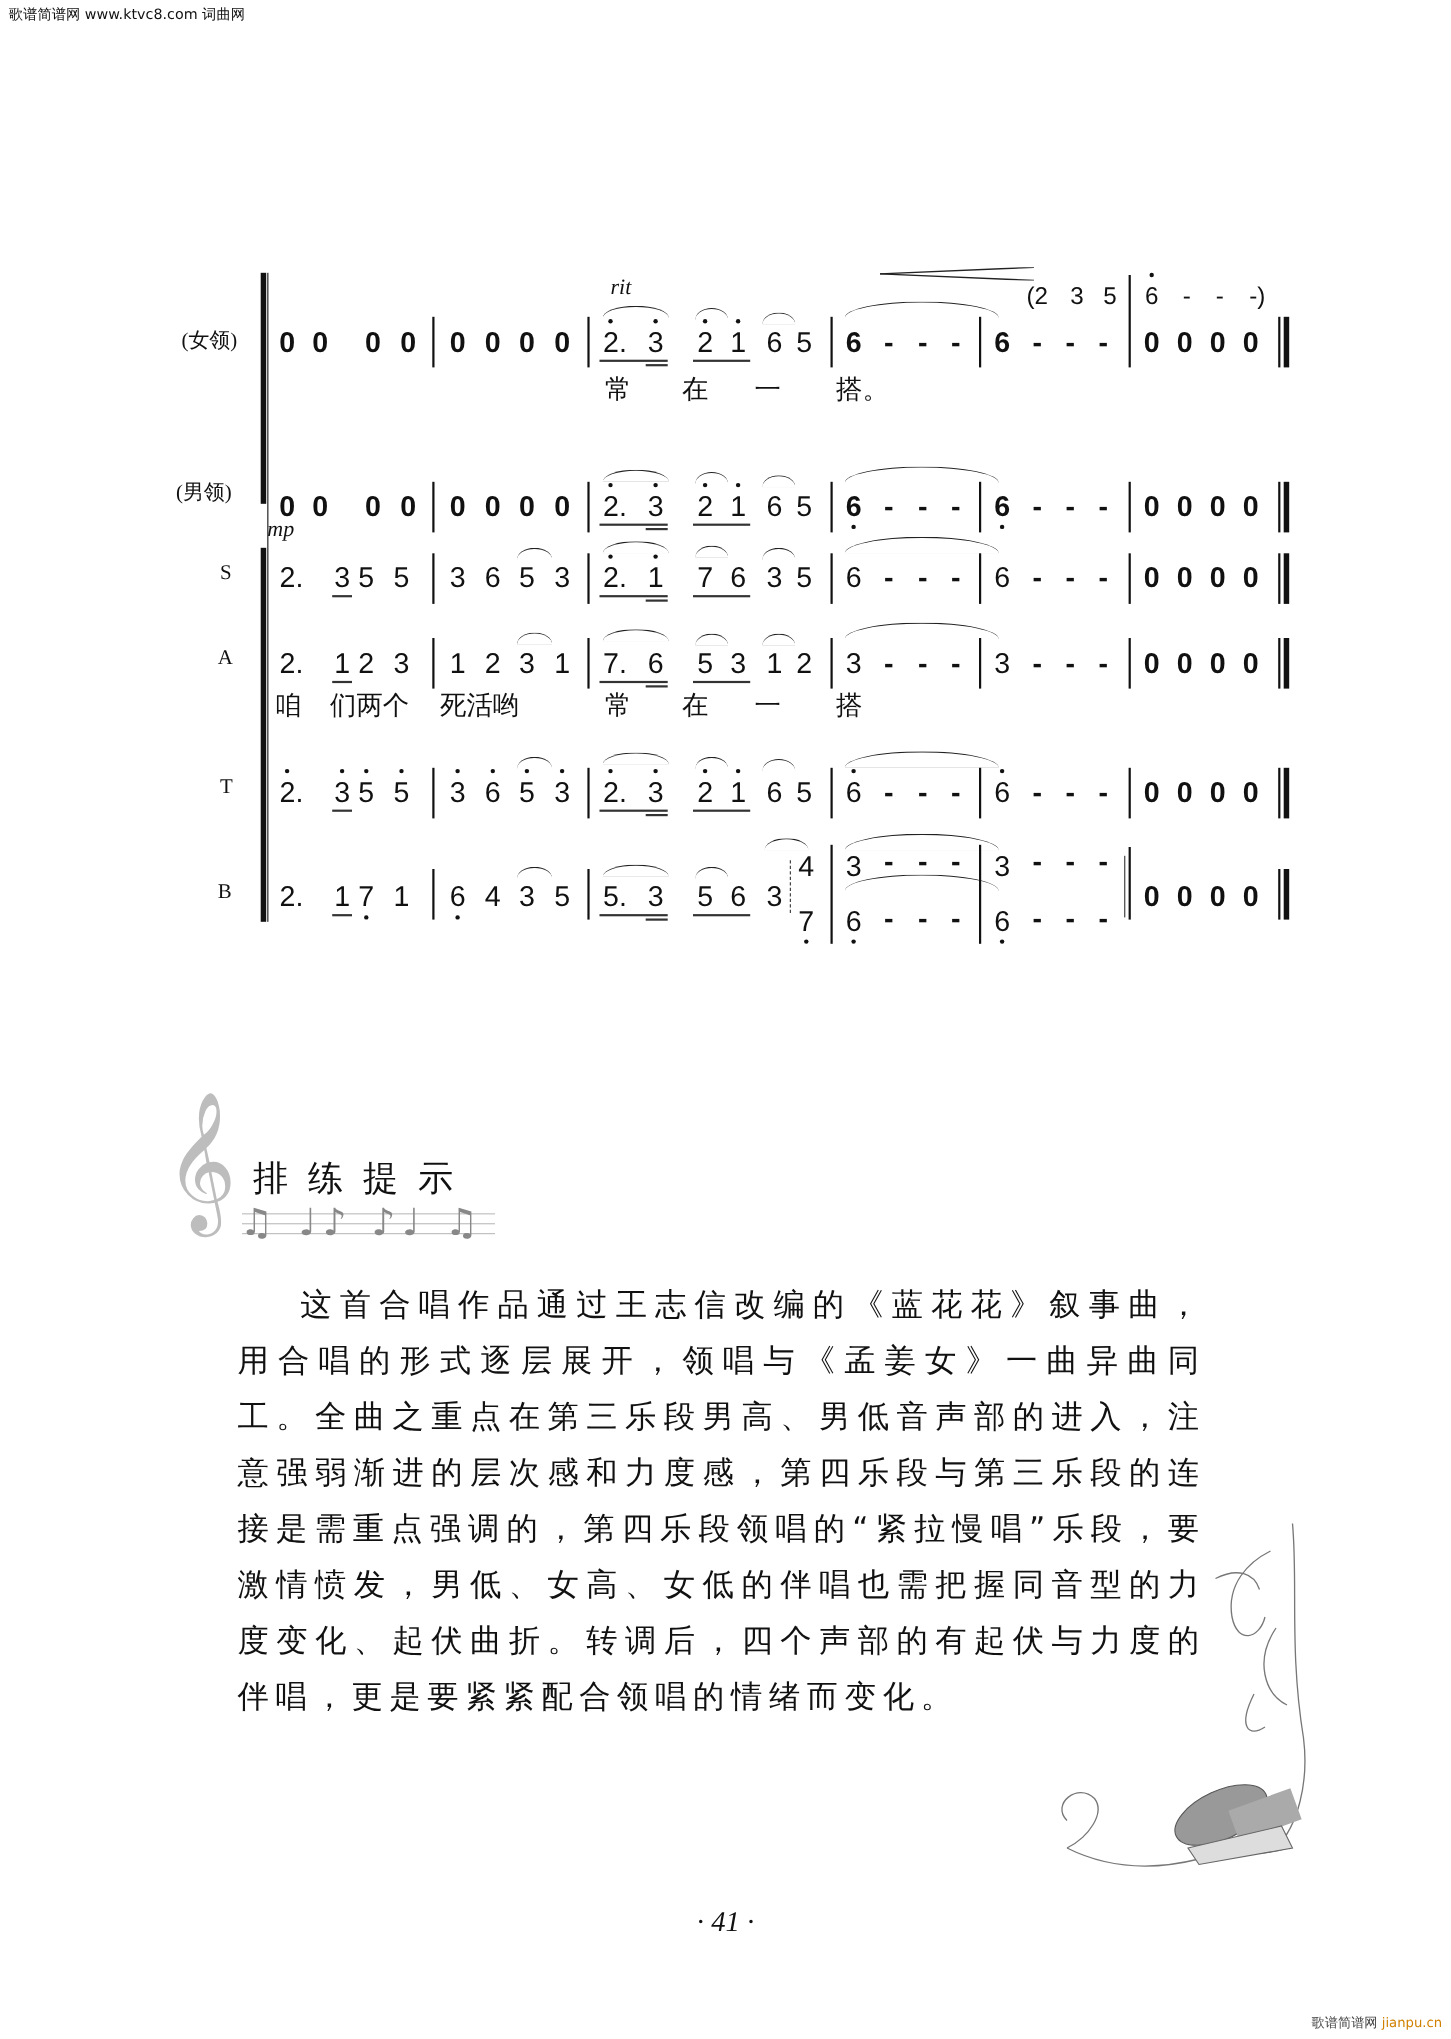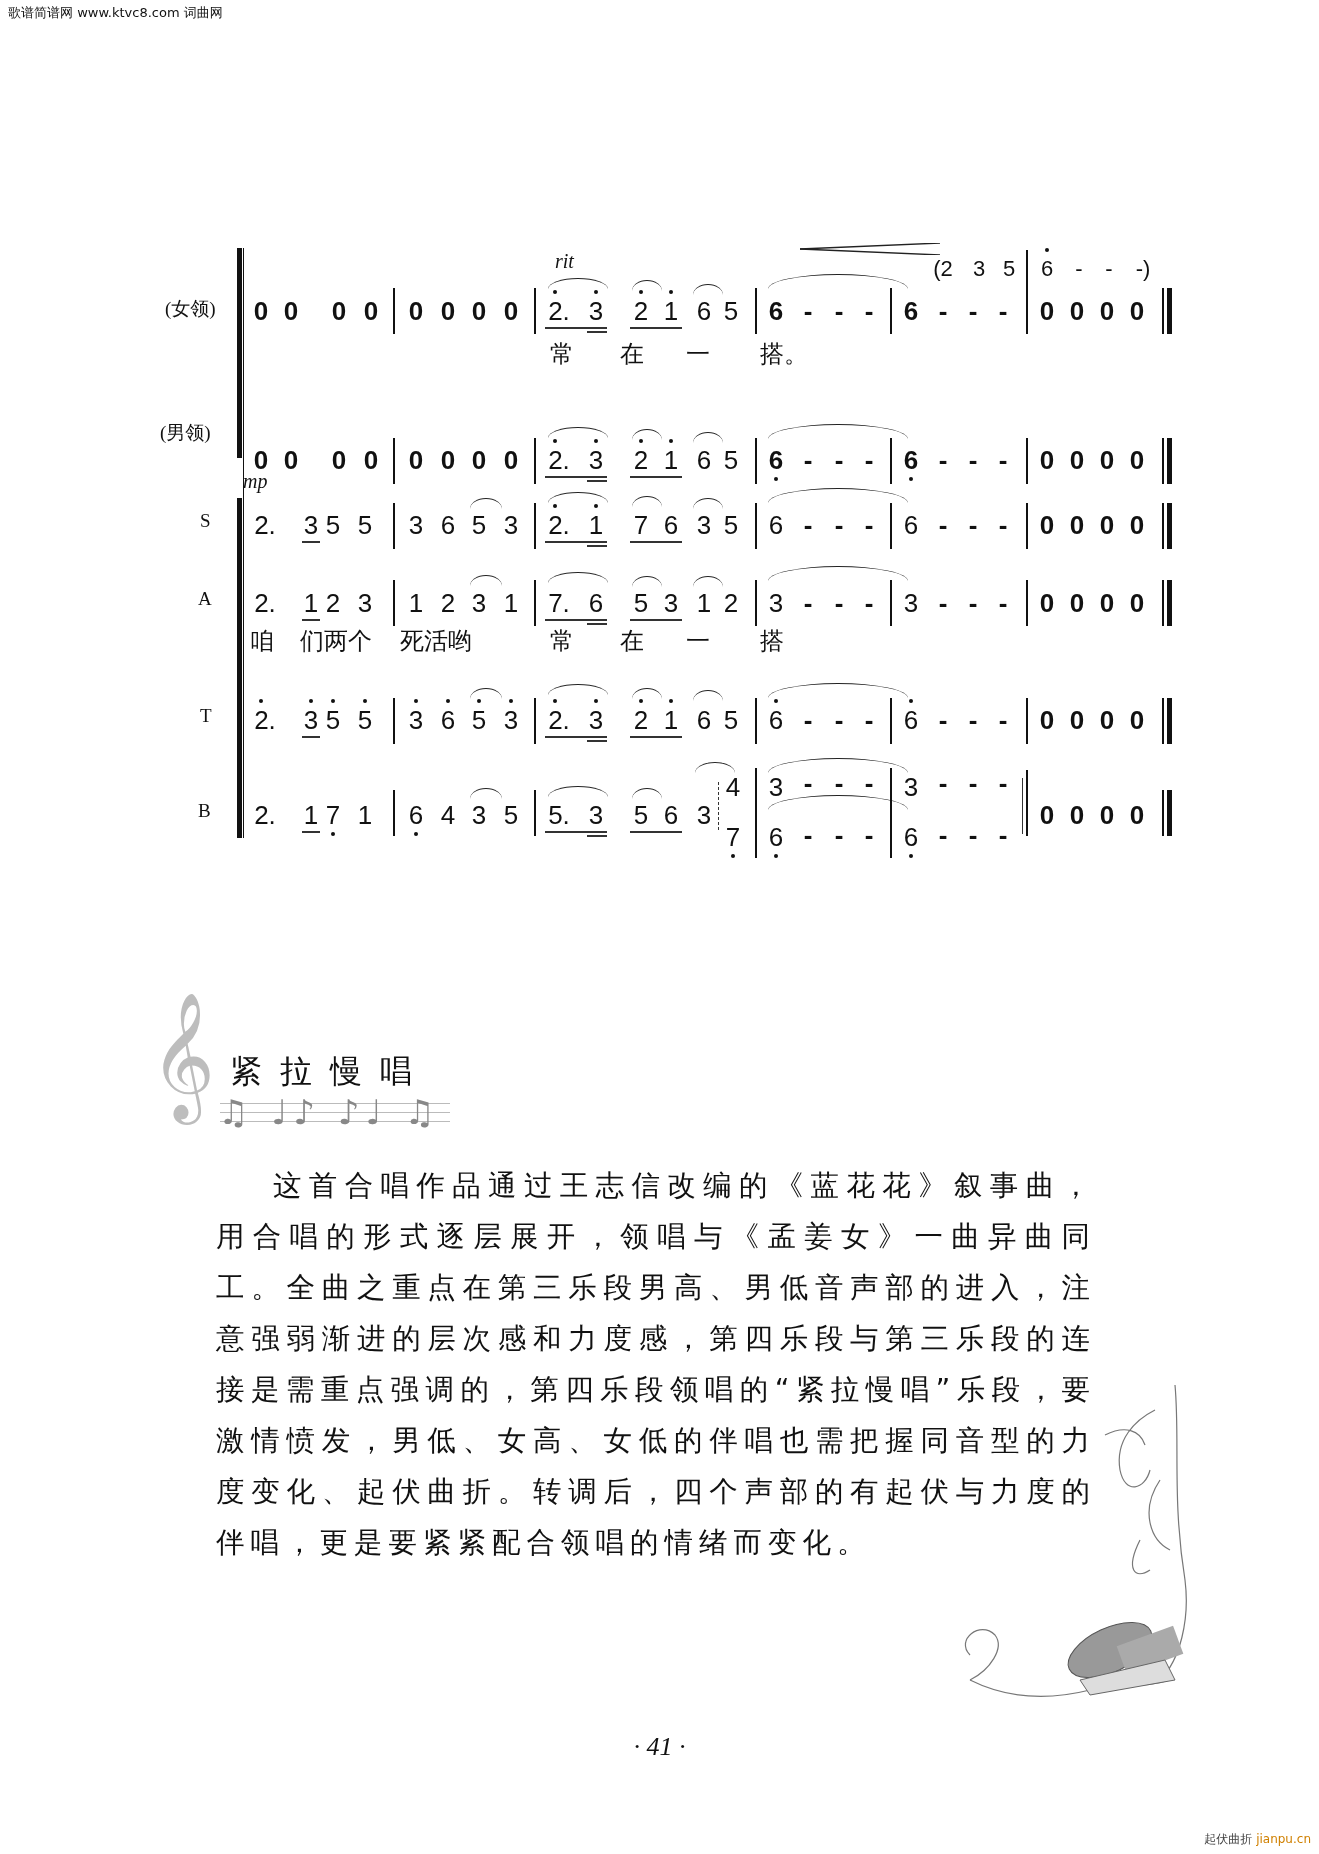--- a/index.html
+++ b/index.html
@@ -55,21 +55,21 @@
   <div class="mark" style="left:555px;top:250px;">rit</div>
   <div class="mark" style="left:243px;top:470px;">mp</div>
   <div style="position:absolute;left:800px;top:240px;width:140px;height:12px;">
     <svg width="140" height="12">
         <line x1="0" y1="6" x2="140" y2="0" stroke="#222" stroke-width="1.3"></line>
         <line x1="0" y1="6" x2="140" y2="12" stroke="#222" stroke-width="1.3"></line>
       </svg>
   </div>
 
   <div class="part-label" style="left:165px;top:296px;">(女领)</div>
-  <div class="part-label" style="left:160px;top:420px;">(男领)</div>
+  <div class="part-label" style="left:160px;top:435px;">(男领)</div>
   <div class="part-label" style="left:200px;top:510px;">S</div>
   <div class="part-label" style="left:198px;top:588px;">A</div>
   <div class="part-label" style="left:200px;top:705px;">T</div>
   <div class="part-label" style="left:198px;top:800px;">B</div>
 
   <div>
     <div class="note" style="left:250px;top:296px;">0</div>
     <div class="note" style="left:280px;top:296px;">0</div>
     <div class="note" style="left:328px;top:296px;">0</div>
     <div class="note" style="left:360px;top:296px;">0</div>
@@ -364,21 +364,21 @@
     <div class="note" style="left:1066px;top:800px;">0</div>
     <div class="note" style="left:1096px;top:800px;">0</div>
     <div class="note" style="left:1126px;top:800px;">0</div>
     <div class="bar thin-final" style="left:1162px;top:790px;height:46px;"></div>
     <div class="bar final" style="left:1167px;top:790px;height:46px;"></div>
   </div>
 </div>
 
 <div class="tips-header">
   <div class="clef">𝄞</div>
-  <div class="tips-title">紧拉慢唱</div>
+  <div class="tips-title">排练提示</div>
   <div class="staff-lines">
       <div></div>
       <div></div>
       <div></div>
     </div>
   <div class="music-notes">♫ ♩♪ ♪♩ ♫</div>
 </div>
 
 <div class="body-text">
   <p>这首合唱作品通过王志信改编的《蓝花花》叙事曲，用合唱的形式逐层展开，领唱与《孟姜女》一曲异曲同工。全曲之重点在第三乐段男高、男低音声部的进入，注意强弱渐进的层次感和力度感，第四乐段与第三乐段的连接是需重点强调的，第四乐段领唱的“紧拉慢唱”乐段，要激情愤发，男低、女高、女低的伴唱也需把握同音型的力度变化、起伏曲折。转调后，四个声部的有起伏与力度的伴唱，更是要紧紧配合领唱的情绪而变化。</p>
@@ -397,15 +397,15 @@
     </g>
     <ellipse cx="170" cy="270" rx="45" ry="22" fill="#999" stroke="#555" transform="rotate(-25 170 270)"></ellipse>
     <rect x="180" y="255" width="60" height="30" fill="#aaa" transform="rotate(-20 210 270)"></rect>
     <path d="M140 300 L225 280 L235 300 L150 315 Z" fill="#ddd" stroke="#666"></path>
   </svg>
 </div>
 
 <div class="page-num">· 41 ·</div>
 
 <div class="watermark">
-  <span>起伏曲折</span>
+  <span>歌谱简谱网</span>
   <span class="site">jianpu.cn</span>
 </div>
 
 </body></html>

